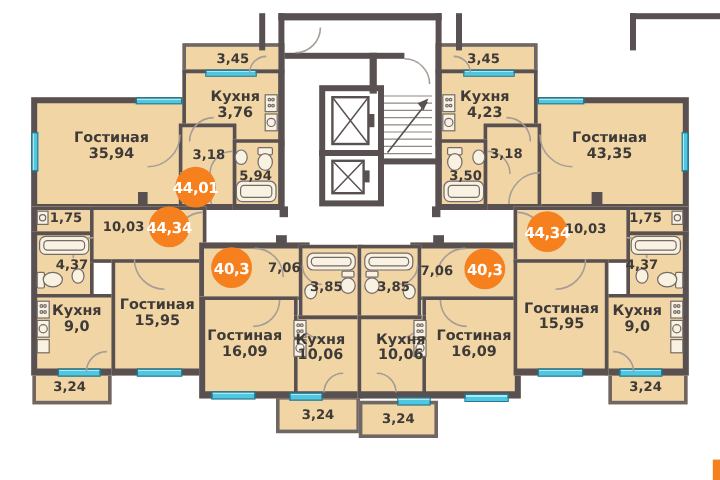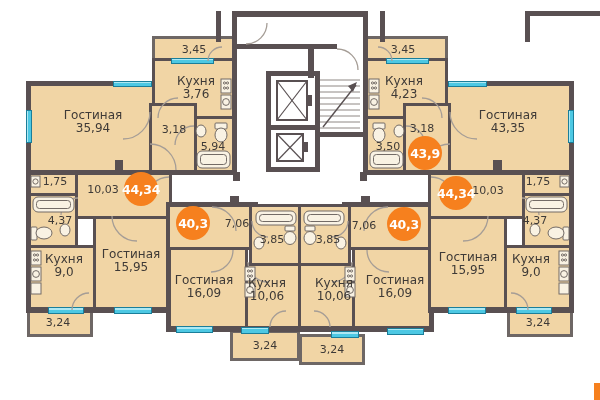--- a/index.html
+++ b/index.html
@@ -7,21 +7,21 @@
         font-family:"DejaVu Sans","Liberation Sans",sans-serif;}
   .room{position:absolute;box-sizing:border-box;background:#f1d5a5;
         border-style:solid;border-color:#595052;z-index:2;}
   .balcony{border-width:3px;border-color:#6e6765;z-index:1;}
   .wall{position:absolute;background:#595052;z-index:4;}
   .shaft{position:absolute;box-sizing:border-box;border:5px solid #595052;z-index:4;}
   .win{position:absolute;box-sizing:border-box;border:1px solid #1a7e9a;z-index:10;
        background:linear-gradient(#aee8f3 0 30%,#4dc8e3 30% 100%);}
   .winv{background:linear-gradient(90deg,#aee8f3 0 30%,#4dc8e3 30% 100%);}
   .lbl{position:absolute;transform:translate(-50%,-50%);display:flex;flex-direction:column;
-       align-items:center;line-height:1.12;font-weight:400;font-size:12px;color:#3e3a37;
+       align-items:center;line-height:1.12;font-weight:700;font-size:12px;color:#3e3a37;
        white-space:nowrap;z-index:25;}
   .lbl.sm{font-size:11px;}
   .badge{position:absolute;width:34px;height:34px;border-radius:50%;background:#f6801e;
          color:#ffffff;font-weight:700;font-size:12.5px;display:flex;align-items:center;
          justify-content:center;z-index:30;letter-spacing:-0.3px;cursor:pointer;}
   .deco{position:absolute;left:0;top:0;z-index:20;pointer-events:none;}
   .corner-bar{position:absolute;background:#f6801e;z-index:30;}
 </style>
 </head>
 <body>
@@ -303,20 +303,20 @@
       <span>16,09</span>
     </div>
   <div class="lbl" style="left:334px;top:290px;">
       <span>Кухня</span>
       <span>10,06</span>
     </div>
   <div class="lbl sm" style="left:332px;top:350px;">
       <span>3,24</span>
     </div>
 
+  <div class="badge" style="left:146px;top:139px;">44,01</div>
   <div class="badge" style="left:124px;top:172px;">44,34</div>
   <div class="badge" style="left:176px;top:206px;">40,3</div>
-  <div class="badge" style="left:408px;top:136px;">43,9</div>
   <div class="badge" style="left:439px;top:176px;">44,34</div>
   <div class="badge" style="left:387px;top:207px;">40,3</div>
 
   <div class="corner-bar" style="left:594px;top:383px;width:6px;height:17px;"></div>
 </div>
 
 </body></html>

